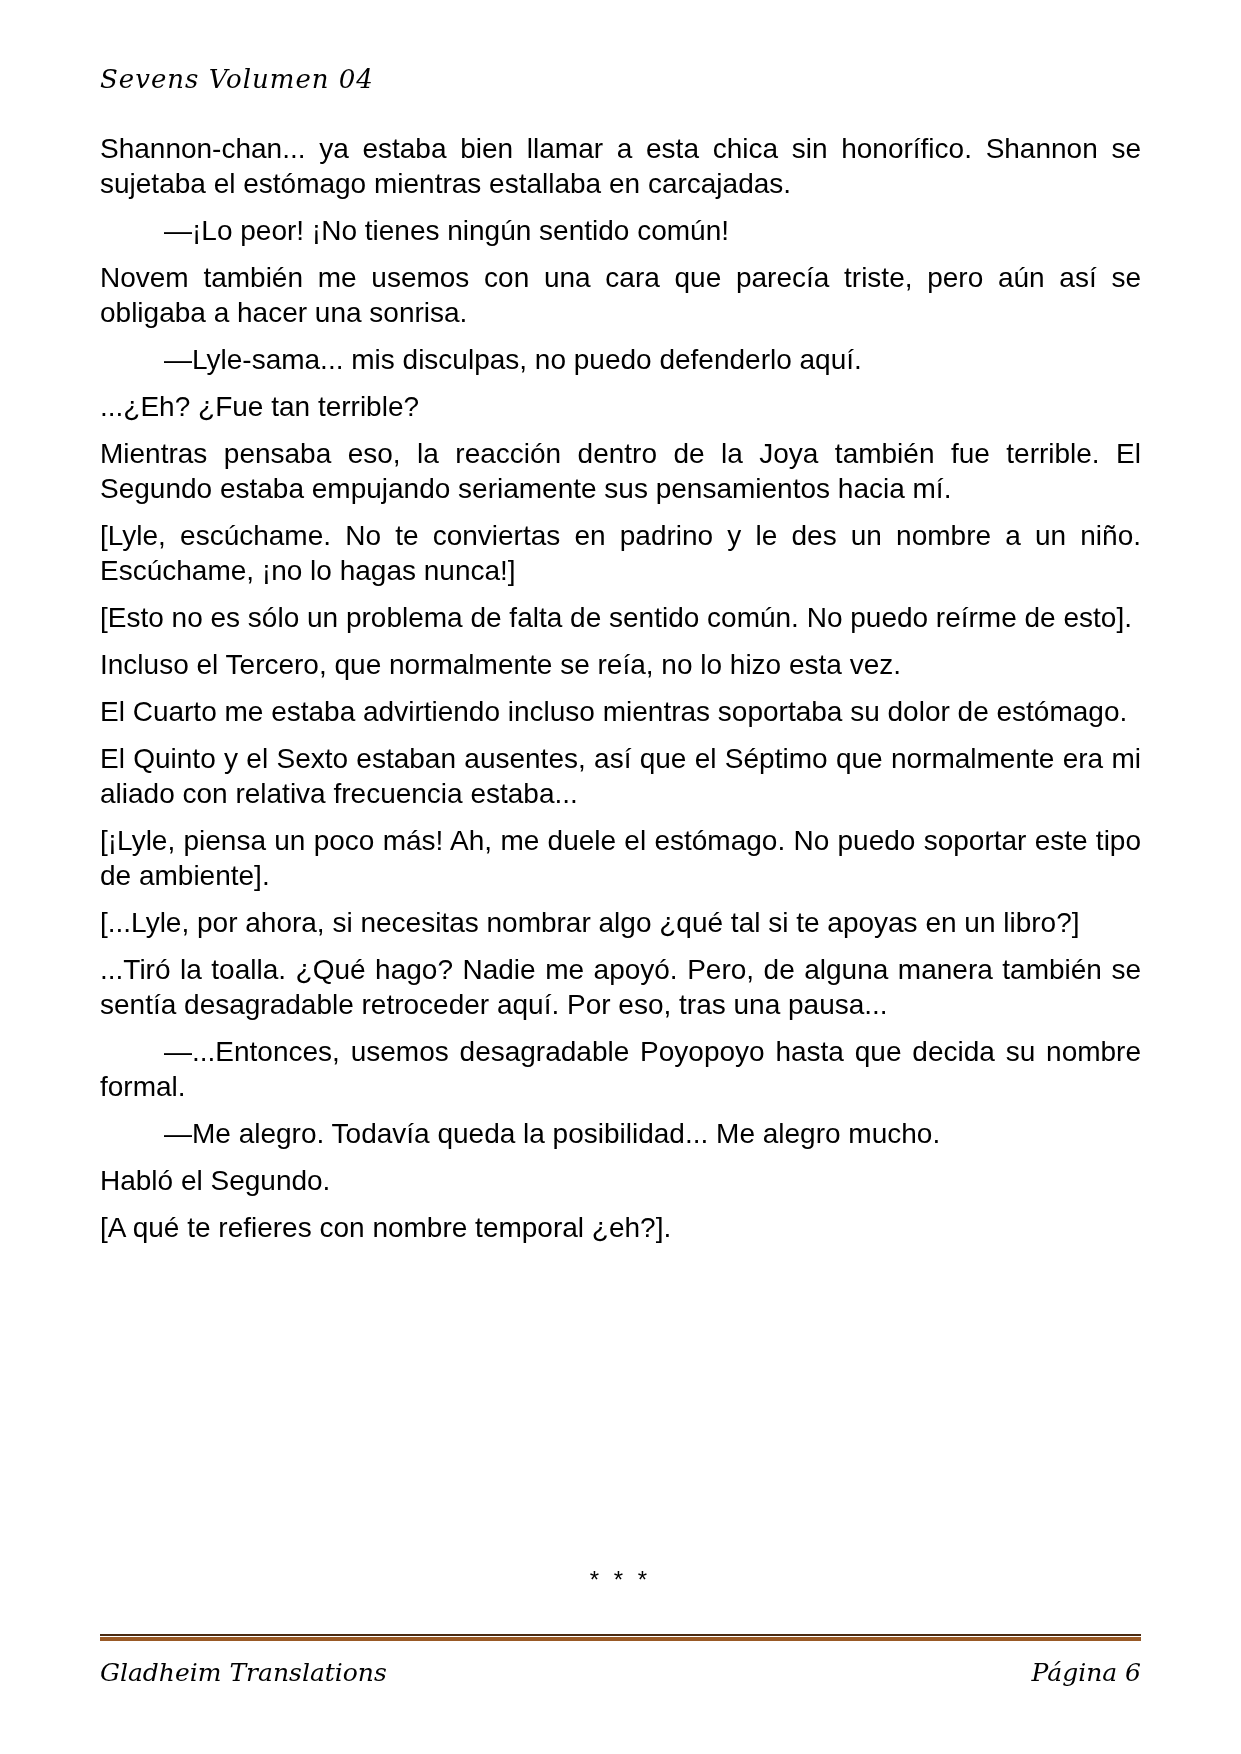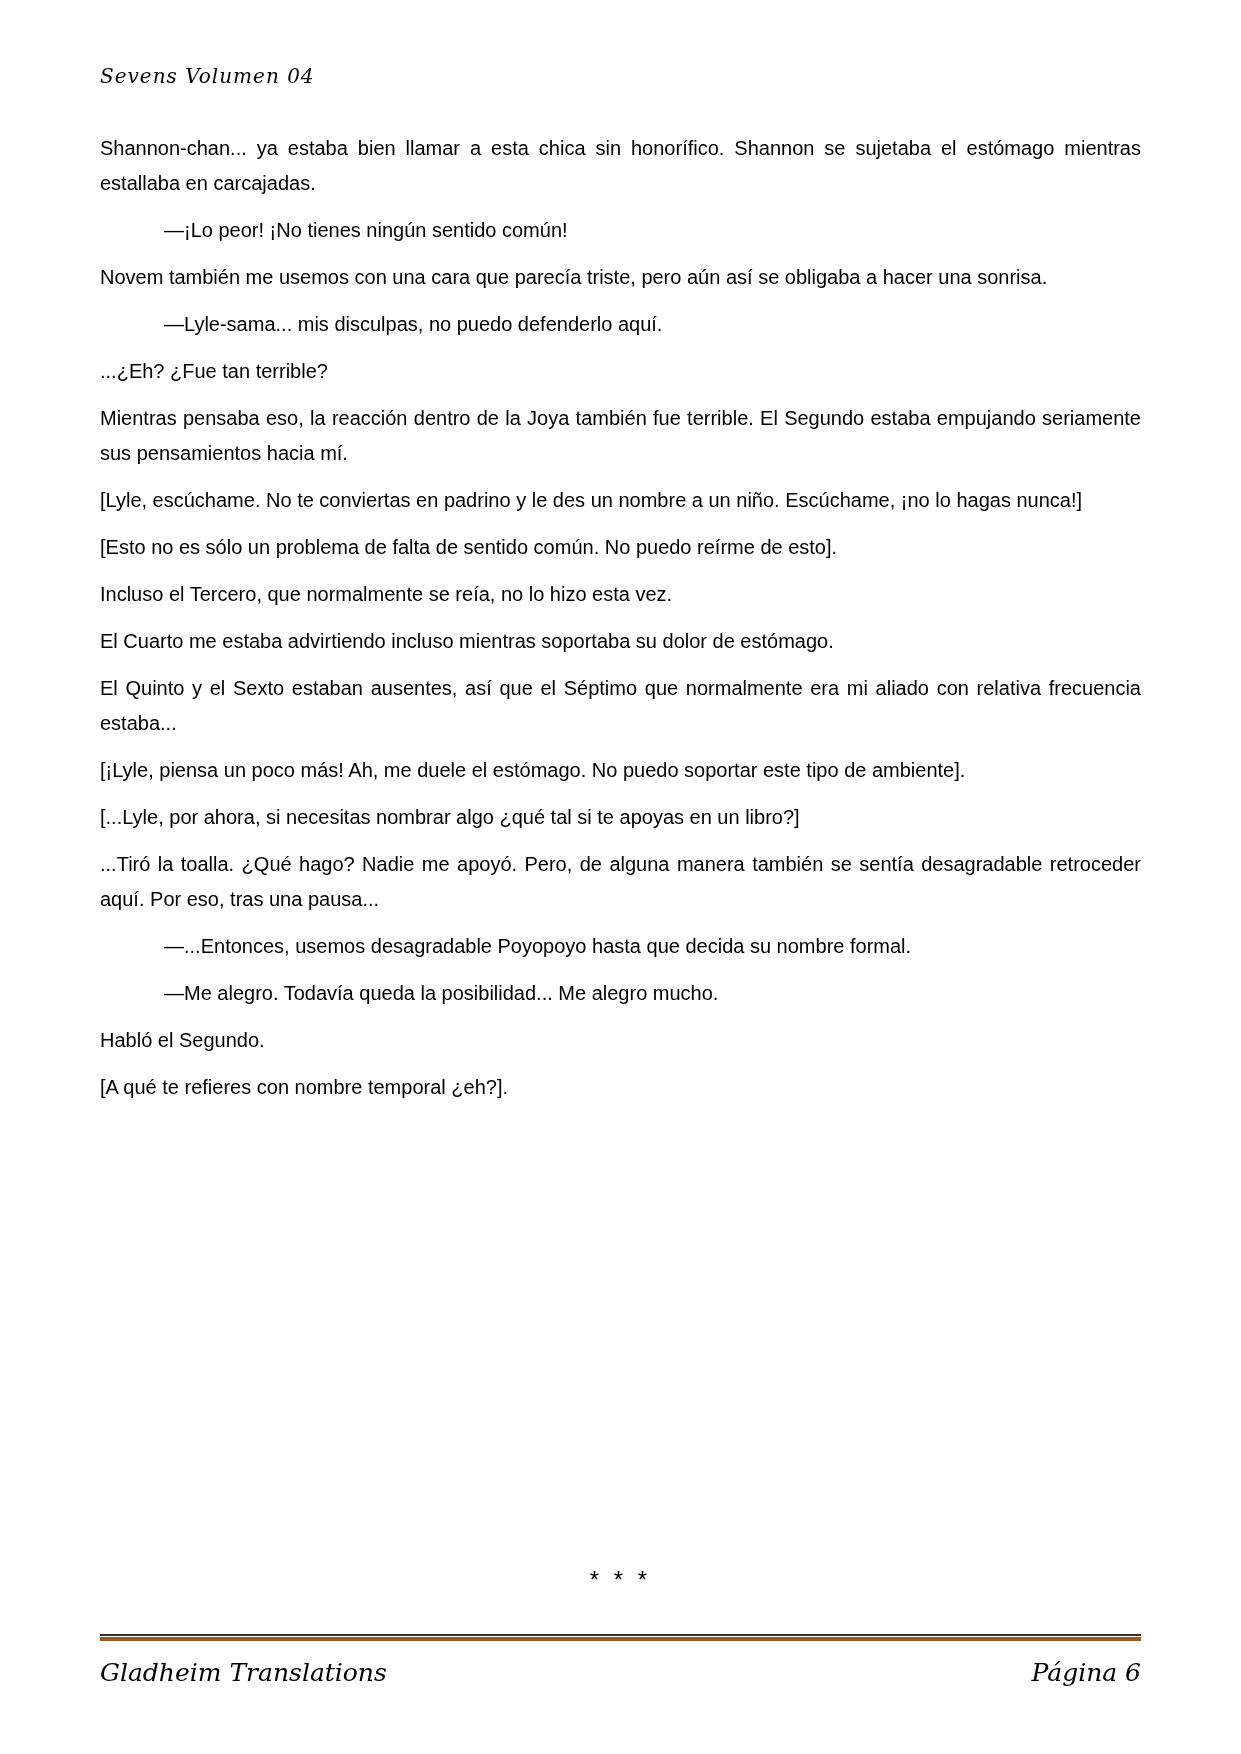--- a/index.html
+++ b/index.html
@@ -19,32 +19,32 @@
     overflow: hidden;
     box-sizing: border-box;
   }
   .header {
     position: absolute;
     top: 64px;
     left: 100px;
     width: 1041px;
     font-family: "DejaVu Serif", "Liberation Serif", serif;
     font-style: italic;
-    font-size: 20px;
+    font-size: 26px;
     letter-spacing: 1px;
   }
   .content {
     position: absolute;
     top: 131px;
     left: 100px;
     width: 1041px;
   }
   .para {
     margin: 0 0 12px 0;
-    font-size: 20px;
+    font-size: 28px;
     line-height: 35px;
     text-align: justify;
     text-justify: inter-word;
   }
   .para.dialogue {
     text-indent: 64px;
   }
   .separator {
     position: absolute;
     top: 1566px;

